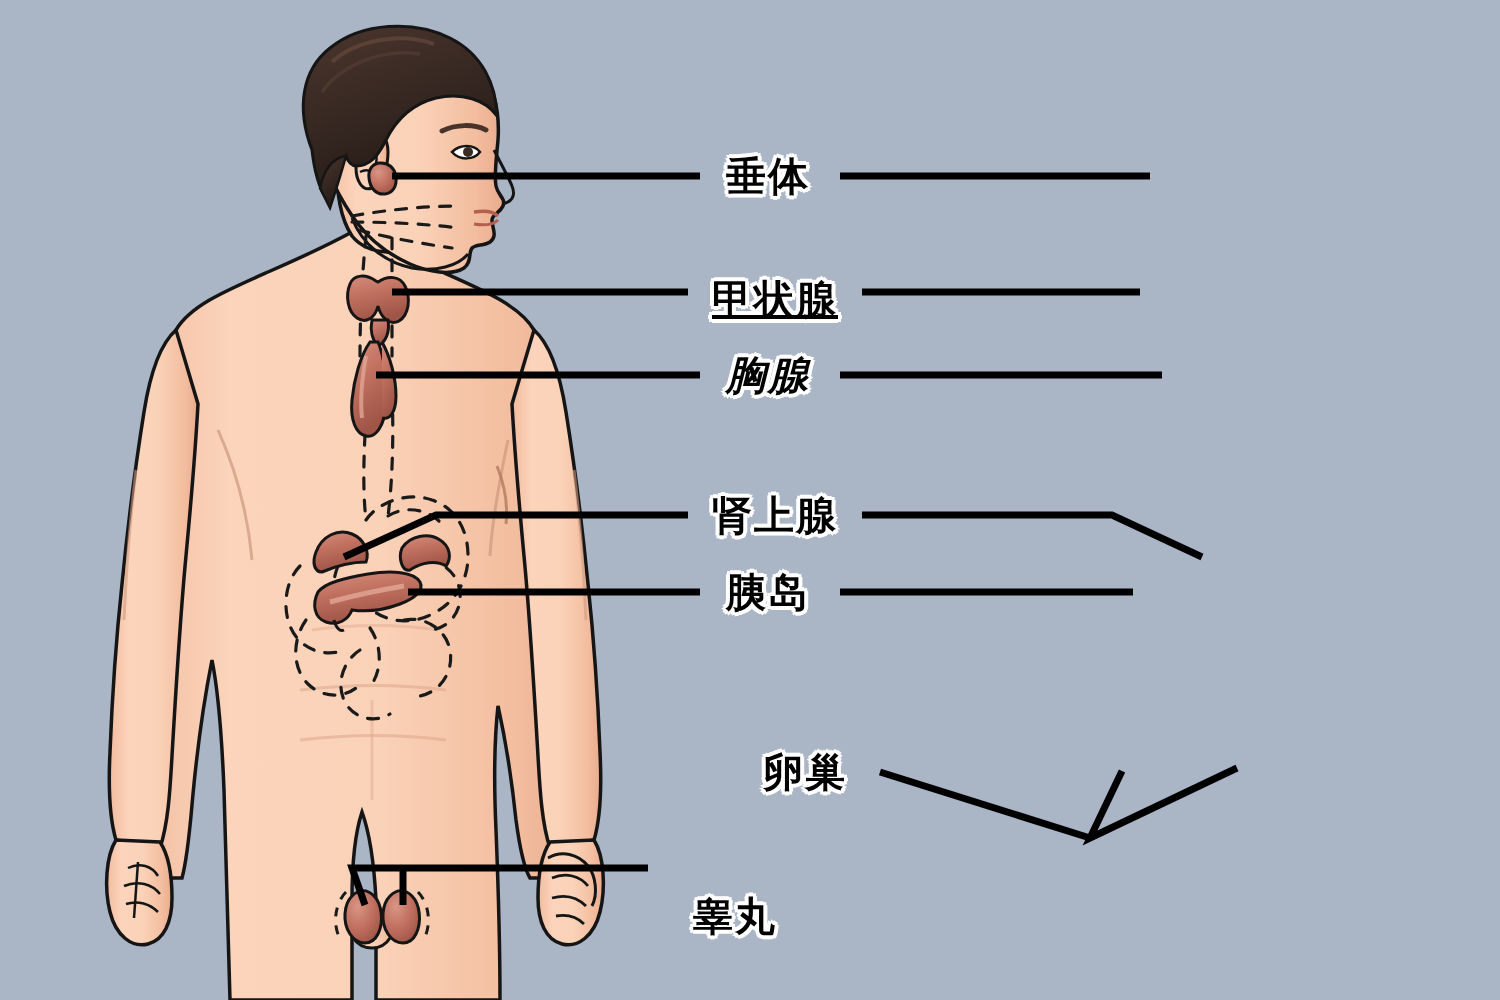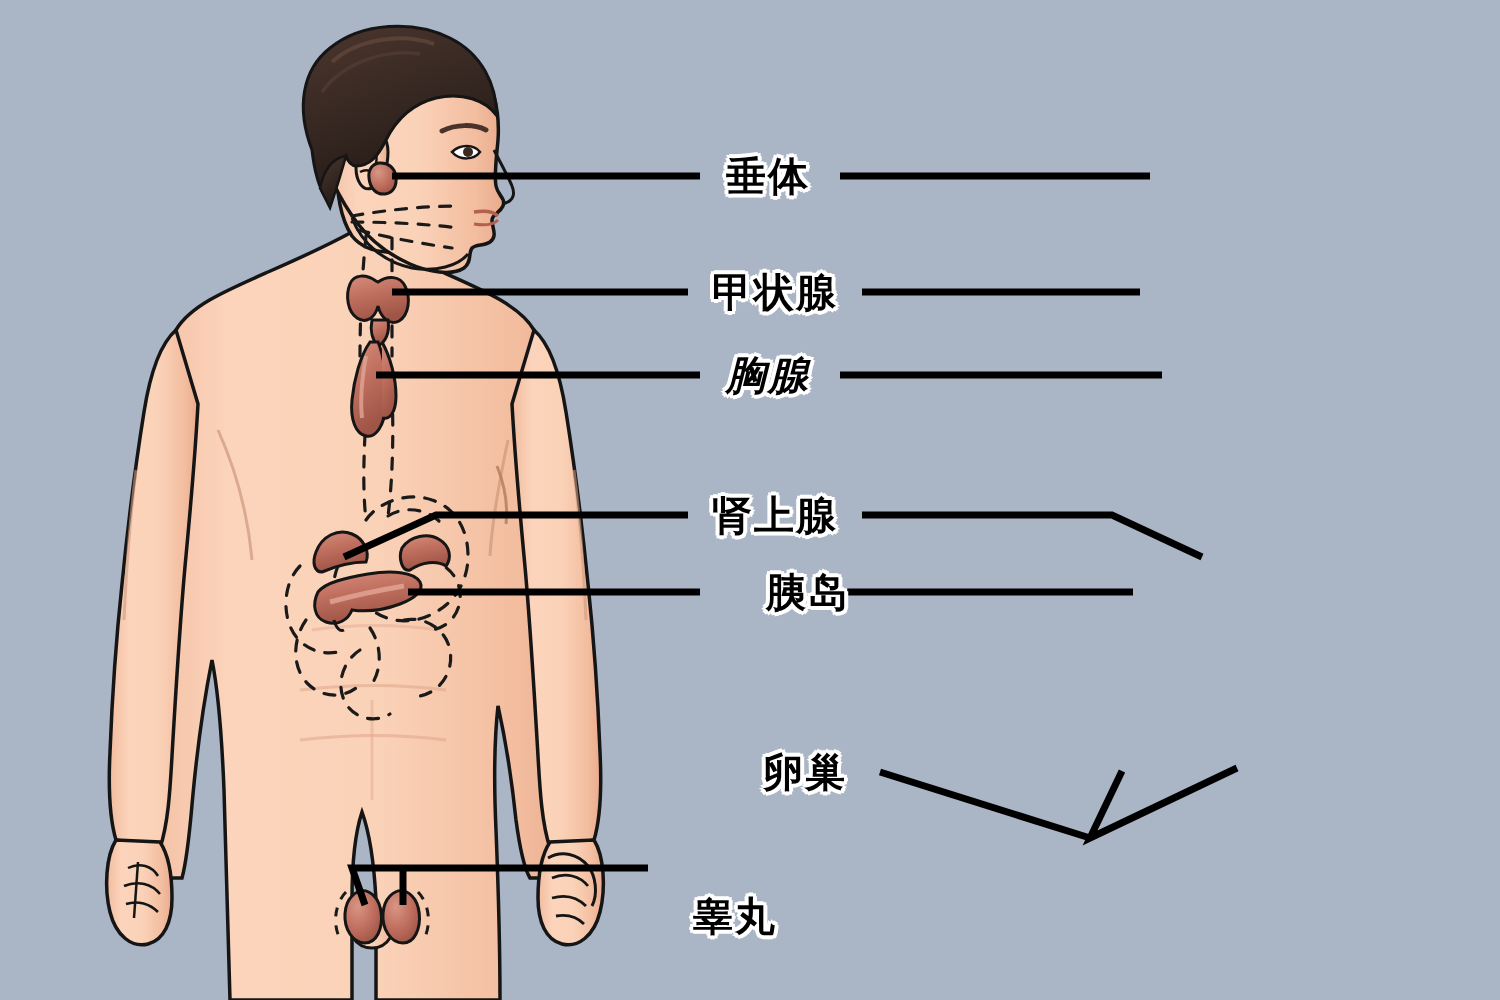--- a/index.html
+++ b/index.html
@@ -454,20 +454,20 @@
 
       <polyline points="1122,771 1090,838 1237,768"></polyline>
       <line x1="880" y1="772" x2="1090" y2="838"></line>
 
       <polyline points="365,905 352,868 648,868"></polyline>
       <line x1="403" y1="905" x2="403" y2="868"></line>
     </g>
   </svg>
 
   <div class="label" style="left:768px; top:176px;">垂体</div>
-  <div class="label" style="left:775px; top:292px;">甲状腺</div>
+  <div class="label" style="left:775px; top:299px;text-decoration:underline;">甲状腺</div>
   <div class="label" style="left:768px; top:375px;font-style:italic;">胸腺</div>
   <div class="label" style="left:775px; top:515px;">肾上腺</div>
-  <div class="label" style="left:768px; top:592px;margin-left:40px;">胰岛</div>
+  <div class="label" style="left:768px; top:592px;">胰岛</div>
   <div class="label" style="left:805px; top:772px;text-align:center;">卵巢</div>
   <div class="label" style="left:735px; top:916px;">睾丸</div>
 
 </div>
 
 </body></html>

